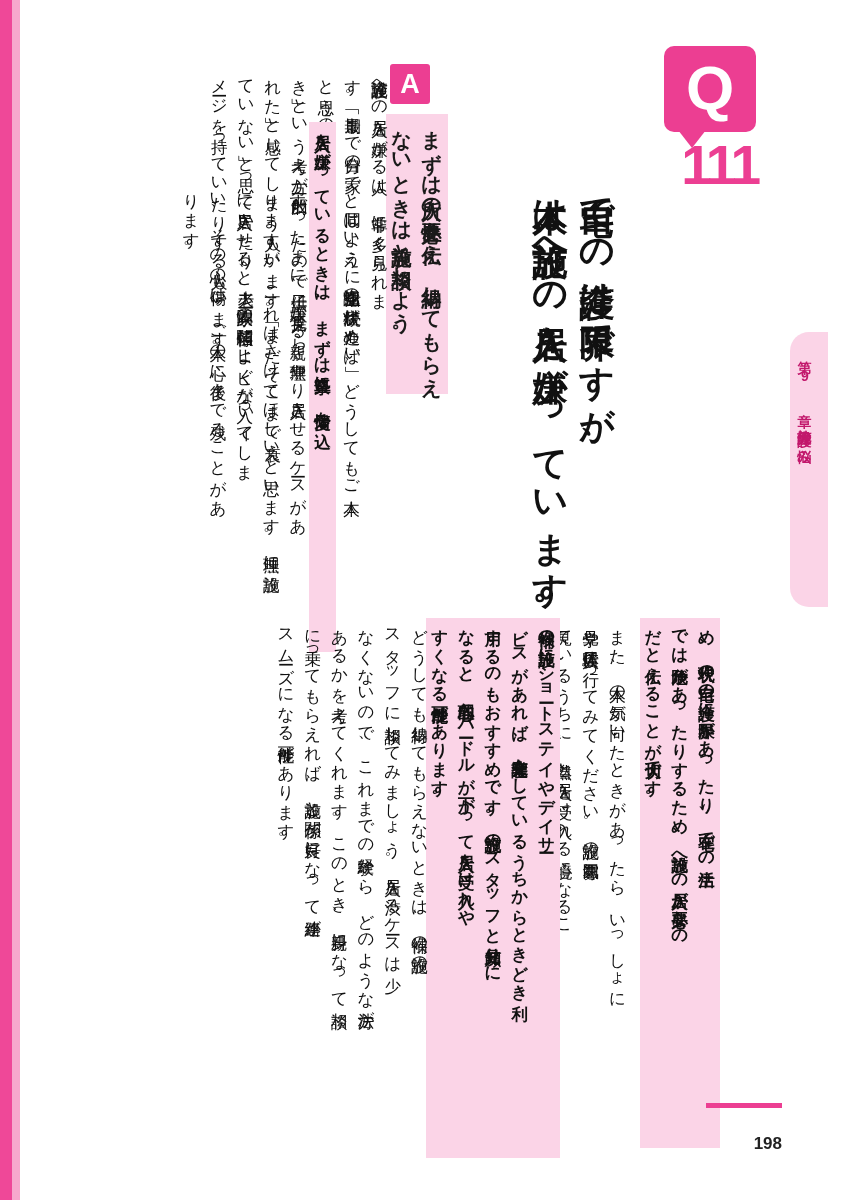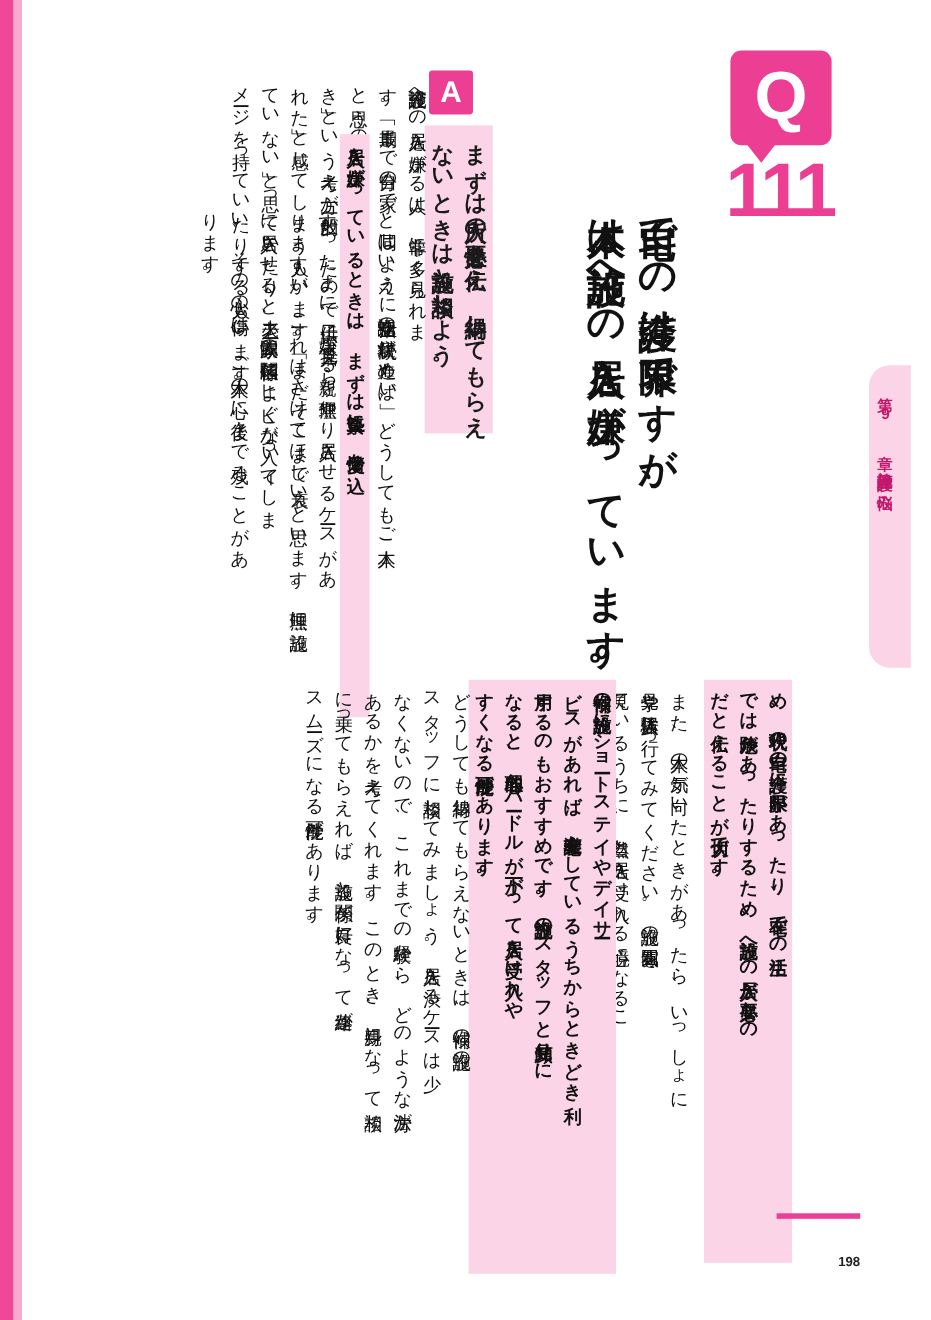--- a/index.html
+++ b/index.html
@@ -69,21 +69,21 @@
     left: 14px; bottom: -16px;
     border-left: 14px solid transparent;
     border-right: 14px solid transparent;
     border-top: 18px solid #ec3e92;
   }
   .q-number {
     position: absolute;
     right: -2px; top: 92px;
     font-family: "Liberation Sans", sans-serif;
     font-weight: bold;
-    font-size: 69px;
+    font-size: 55px;
     letter-spacing: -3px;
     color: #ec3e92;
     line-height: 1;
   }
 
   
   .q-title {
     position: absolute;
     right: 196px; top: 150px;
     height: 500px;
@@ -179,21 +179,21 @@
     position: absolute;
     right: 34px; bottom: 72px;
     width: 76px; height: 5px;
     background: #ec3e92;
   }
   .page-num {
     position: absolute;
     right: 34px; bottom: 26px;
     font-family: "Liberation Sans", sans-serif;
     font-weight: bold;
-    font-size: 12px;
+    font-size: 17px;
     color: #222;
     text-align: center;
   }
 </style>
 </head>
 <body>
 
 <div id="page">
 
   <div class="left-bar">

